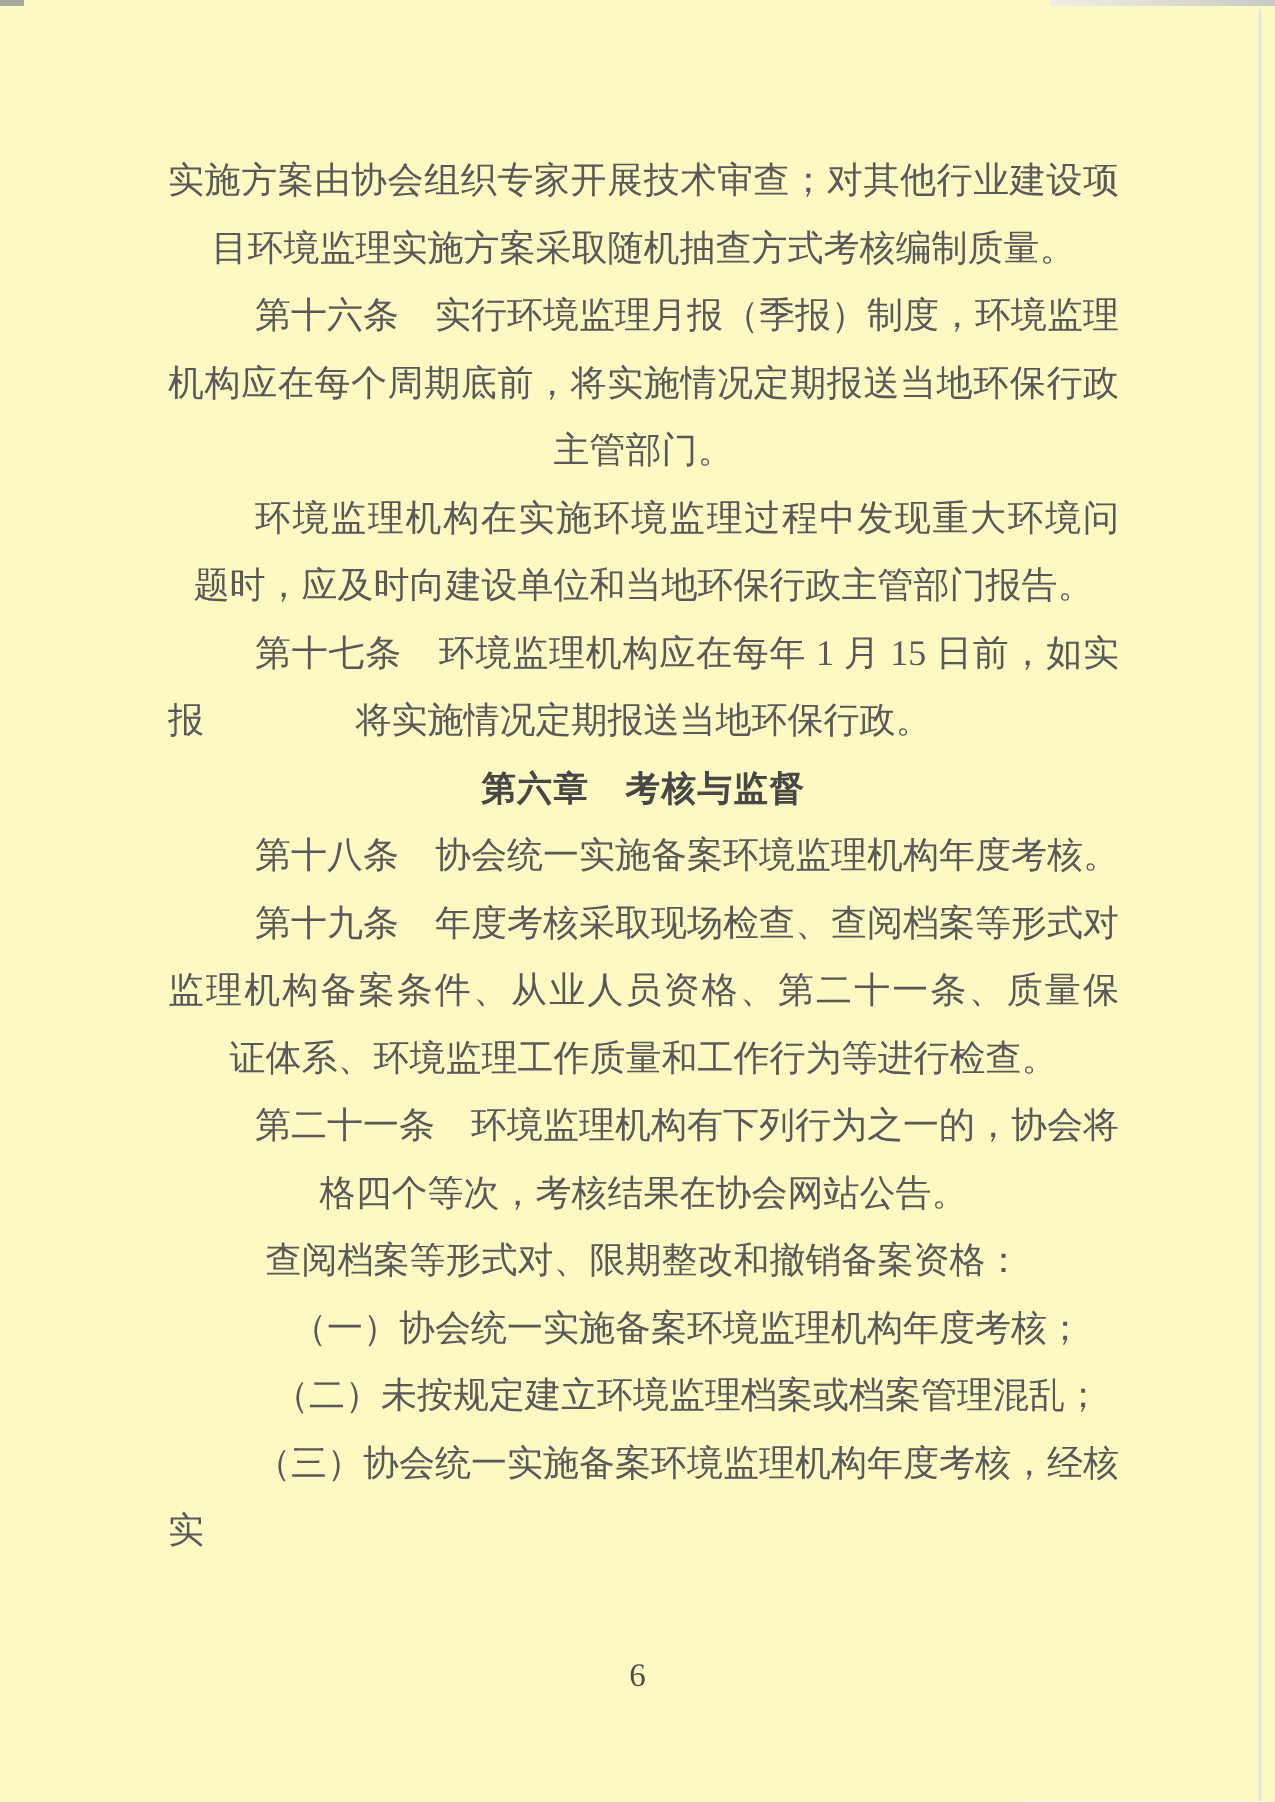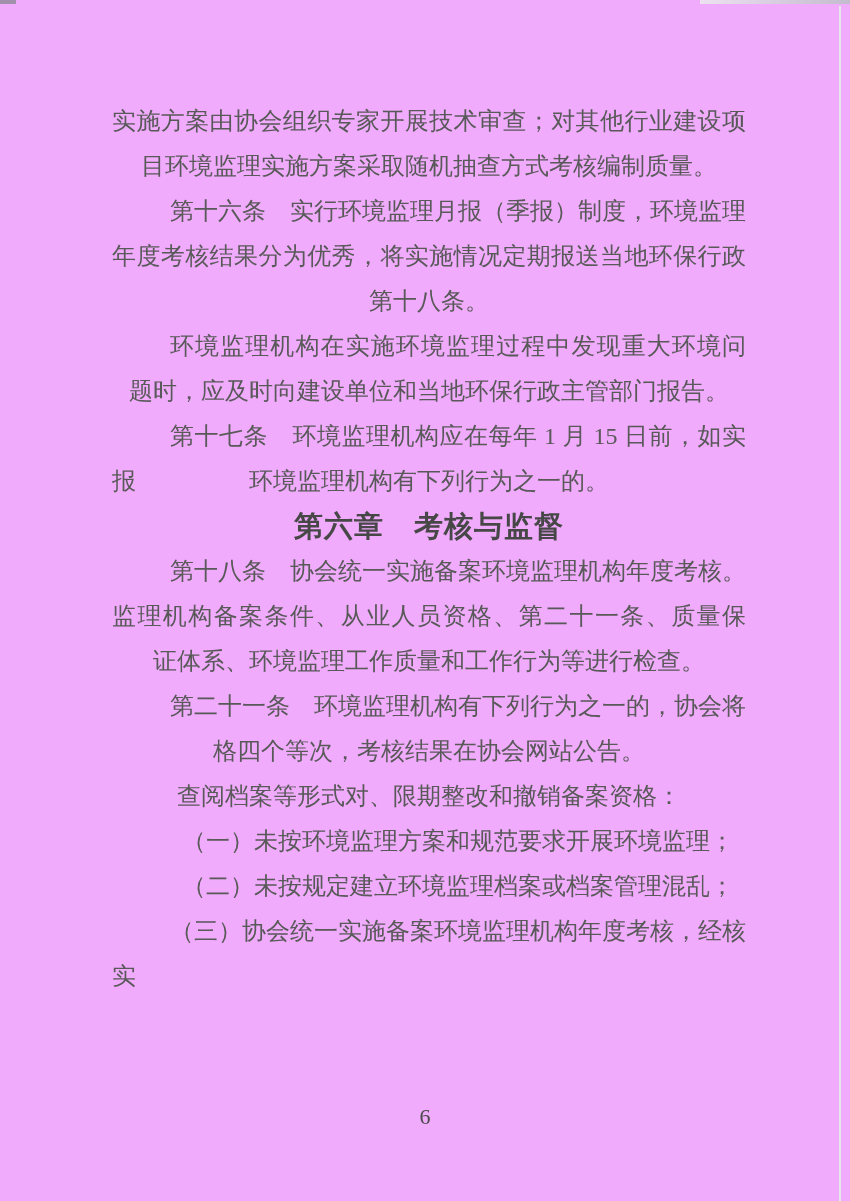--- a/index.html
+++ b/index.html
@@ -4,21 +4,21 @@
 <style>
   html, body {
     margin: 0;
     padding: 0;
     background: #ffffff;
   }
   .page {
     position: relative;
     width: 850px;
     height: 1201px;
-    background: #f0abfc;
+    background: #fef9c3;
     overflow: hidden;
     font-family: "Liberation Serif", "DejaVu Serif", serif;
   }
   
   .scan-edge-right {
     position: absolute;
     top: 6px;
     bottom: 0;
     left: 839px;
     width: 2px;
@@ -61,21 +61,21 @@
     text-align: justify;
     text-align-last: justify;
     text-justify: inter-character;
   }
   .line.indent {
     text-indent: 58px;
   }
   .line.heading {
     font-family: "DejaVu Sans", "Liberation Sans", sans-serif;
     font-weight: 700;
-    font-size: 29px;
+    font-size: 23px;
     color: #474747;
     text-align: center;
     text-indent: 0;
     letter-spacing: 1px;
   }
   .page-footer {
     position: absolute;
     left: 0;
     right: 0;
     top: 1104px;
@@ -90,32 +90,33 @@
 
 <div class="page">
   <div class="scan-corner-left"></div>
   <div class="scan-corner-right"></div>
   <div class="scan-edge-right"></div>
 
   <div class="text-block" id="text-block">
       <div class="line fill">实施方案由协会组织专家开展技术审查；对其他行业建设项</div>
       <div class="line">目环境监理实施方案采取随机抽查方式考核编制质量。</div>
       <div class="line indent fill">第十六条　实行环境监理月报（季报）制度，环境监理</div>
-      <div class="line fill">年度考核结果分为优秀，将实施情况定期报送当地环保行政</div>
-      <div class="line">第十八条。</div>
+      <div class="line fill">机构应在每个周期底前，将实施情况定期报送当地环保行政</div>
+      <div class="line">主管部门。</div>
       <div class="line indent fill">环境监理机构在实施环境监理过程中发现重大环境问</div>
       <div class="line">题时，应及时向建设单位和当地环保行政主管部门报告。</div>
       <div class="line indent fill">第十七条　环境监理机构应在每年 1 月 15 日前，如实报</div>
-      <div class="line">环境监理机构有下列行为之一的。</div>
+      <div class="line">将实施情况定期报送当地环保行政。</div>
       <div class="line heading">第六章　考核与监督</div>
       <div class="line indent">第十八条　协会统一实施备案环境监理机构年度考核。</div>
+      <div class="line indent fill">第十九条　年度考核采取现场检查、查阅档案等形式对</div>
       <div class="line fill">监理机构备案条件、从业人员资格、第二十一条、质量保</div>
       <div class="line">证体系、环境监理工作质量和工作行为等进行检查。</div>
       <div class="line indent fill">第二十一条　环境监理机构有下列行为之一的，协会将</div>
       <div class="line">格四个等次，考核结果在协会网站公告。</div>
       <div class="line">查阅档案等形式对、限期整改和撤销备案资格：</div>
-      <div class="line indent">（一）未按环境监理方案和规范要求开展环境监理；</div>
+      <div class="line indent">（一）协会统一实施备案环境监理机构年度考核；</div>
       <div class="line indent">（二）未按规定建立环境监理档案或档案管理混乱；</div>
       <div class="line indent fill">（三）协会统一实施备案环境监理机构年度考核，经核实</div>
     </div>
 
   <div class="page-footer">6</div>
 </div>
 
 </body></html>

